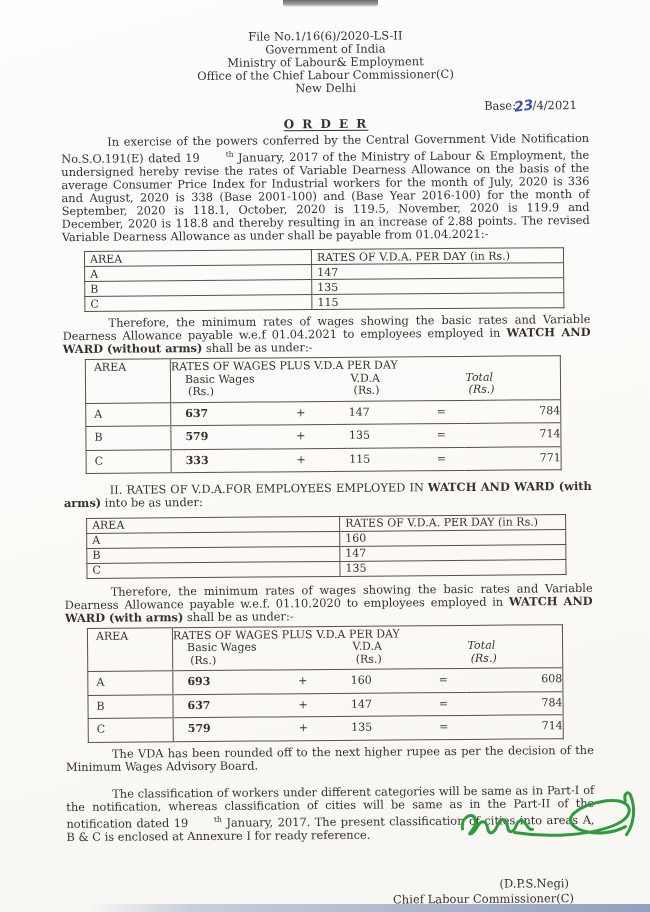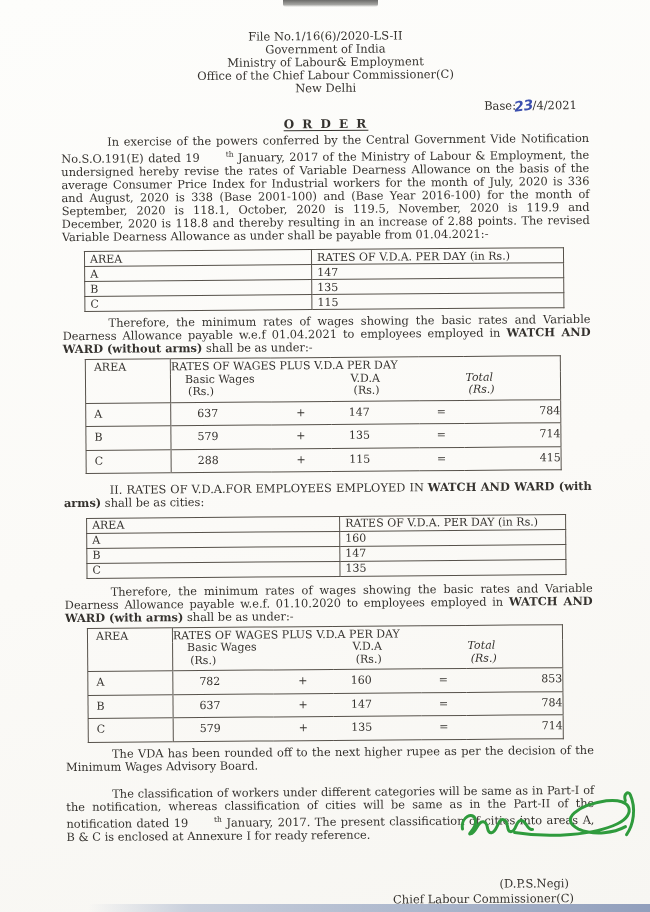--- a/index.html
+++ b/index.html
@@ -35,21 +35,21 @@
     border:1px solid #57524b;}
   table.wages td{padding:0;line-height:12.5px;vertical-align:top;}
   table.wages .c-area{border-right:1px solid #57524b;padding-left:8px;}
   table.wages tr.hdr1 td{padding-top:2px;}
   table.wages tr.hdr2 td{padding-bottom:3px;margin-top:32px;}
   table.wages .c-basic{padding-left:14px;}
   table.wages .c-vda{padding-left:20px;}
   table.wages .c-total{padding-left:2px;font-style:italic;}
   table.wages .unit{margin-left:3px;}
   table.wages tr.data td{border-top:1px solid #57524b;padding-top:5px;padding-bottom:5px;}
-  table.wages .n-basic{padding-left:26px;}
+  table.wages .n-basic{padding-left:14px;font-weight:bold;}
   table.wages .n-vda{padding-left:18px;}
   table.wages .n-total{padding-left:12px;text-align:right;}
   table.wages .op{text-align:center;}
 
   .sig-block{margin-top:36px;}
   .sig-name{text-align:right;padding-right:88px;font-size:11.5px;}
   .sig-title{text-align:right;padding-right:83px;font-size:11.5px;margin-top:1px;}
   svg.signature{position:absolute;left:448px;top:792px;width:192px;height:62px;}
 
   .scan-artifact-top{
@@ -154,30 +154,30 @@
       <tr class="data">
         <td class="c-area">B</td>
         <td class="n-basic">579</td>
         <td class="op">+</td>
         <td class="n-vda">135</td>
         <td class="op">=</td>
         <td class="n-total">714</td>
       </tr>
       <tr class="data">
         <td class="c-area">C</td>
-        <td class="n-basic">288</td>
+        <td class="n-basic">333</td>
         <td class="op">+</td>
         <td class="n-vda">115</td>
         <td class="op">=</td>
-        <td class="n-total">415</td>
-      </tr>
-    </tbody>
-      </table>
-
-    <p class="body" style="margin-top:10px;"><span>II. RATES OF V.D.A.FOR EMPLOYEES EMPLOYED IN </span><b>WATCH AND WARD (with arms)</b><span> shall be as cities:</span></p>
+        <td class="n-total">771</td>
+      </tr>
+    </tbody>
+      </table>
+
+    <p class="body" style="margin-top:10px;"><span>II. RATES OF V.D.A.FOR EMPLOYEES EMPLOYED IN </span><b>WATCH AND WARD (with arms)</b><span> into be as under:</span></p>
 
     <table class="simple t3">
       <colgroup>
           <col class="c1">
           <col>
         </colgroup>
       <tbody>
           <tr>
         <td>AREA</td>
         <td>RATES OF V.D.A. PER DAY (in Rs.)</td>
@@ -224,25 +224,25 @@
               <div class="unit">(Rs.)</div>
             </td>
         <td></td>
         <td class="c-total">
               <div>Total</div>
               <div class="unit">(Rs.)</div>
             </td>
       </tr>
       <tr class="data">
         <td class="c-area">A</td>
-        <td class="n-basic">782</td>
+        <td class="n-basic">693</td>
         <td class="op">+</td>
         <td class="n-vda">160</td>
         <td class="op">=</td>
-        <td class="n-total">853</td>
+        <td class="n-total">608</td>
       </tr>
       <tr class="data">
         <td class="c-area">B</td>
         <td class="n-basic">637</td>
         <td class="op">+</td>
         <td class="n-vda">147</td>
         <td class="op">=</td>
         <td class="n-total">784</td>
       </tr>
       <tr class="data">

